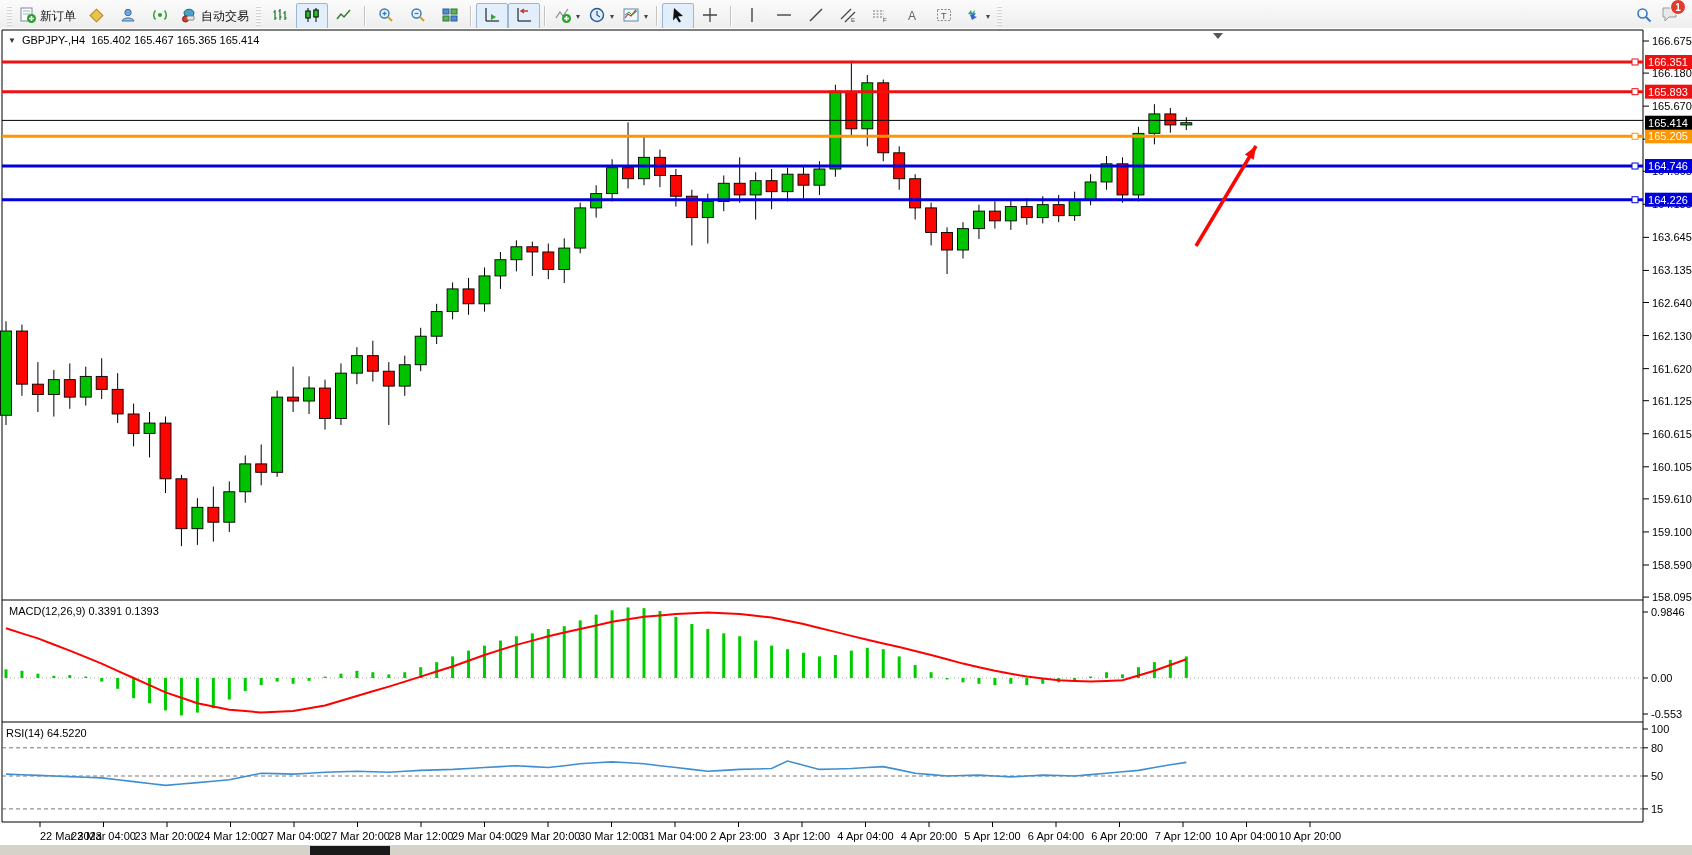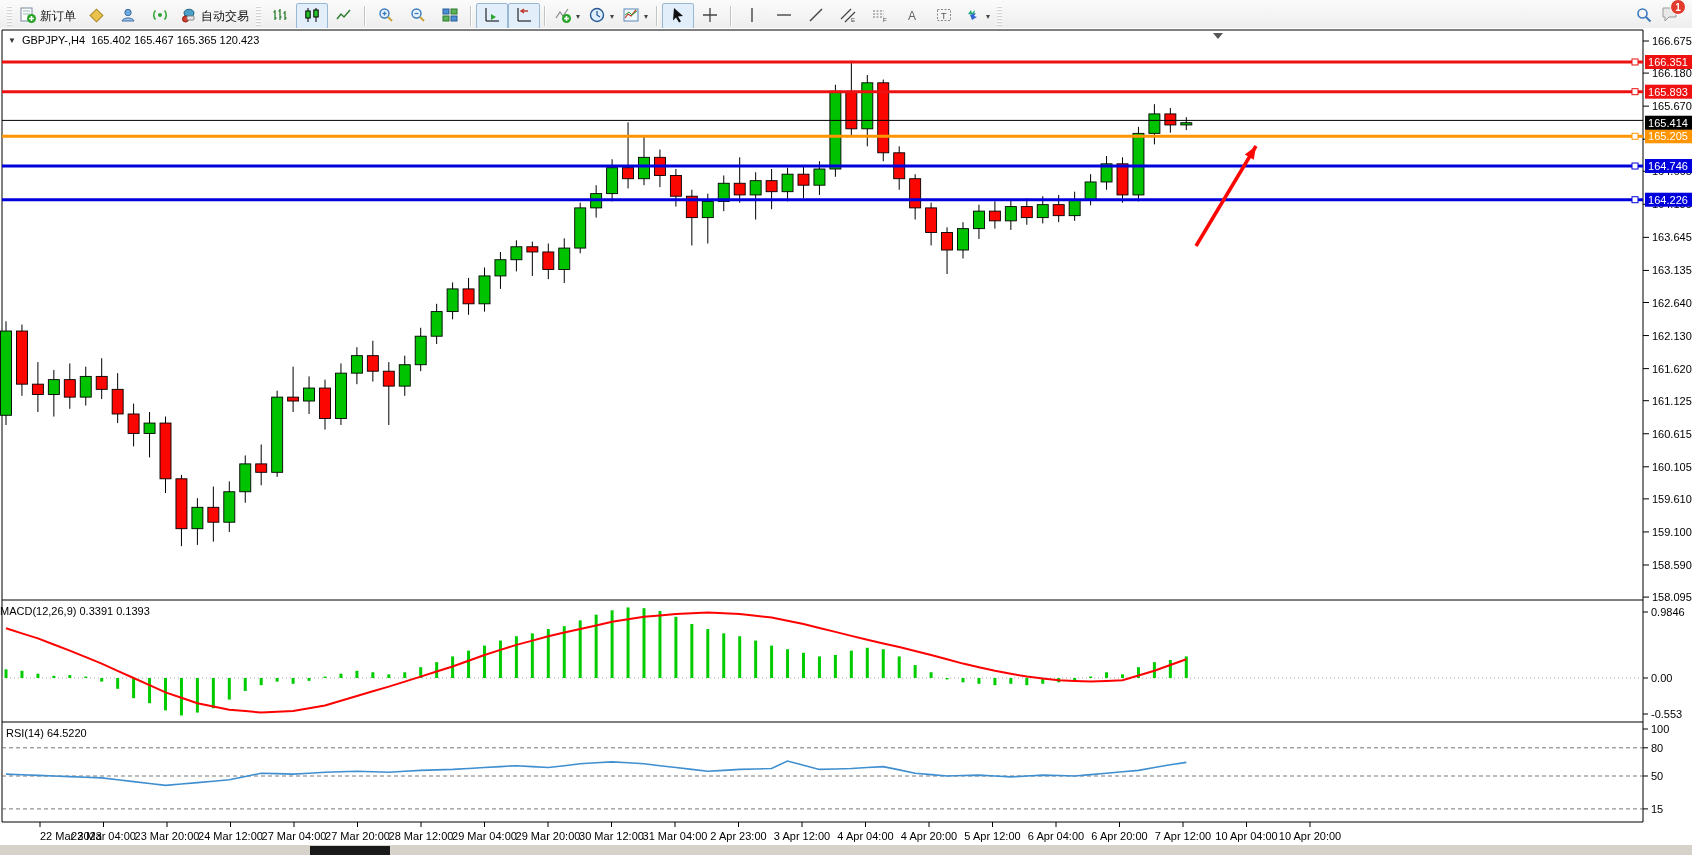--- a/index.html
+++ b/index.html
@@ -633,18 +633,18 @@
           <text font-family="Liberation Sans,sans-serif" font-size="11" fill="#000" x="1246.5" y="812" text-anchor="middle">10 Apr 04:00</text>
           <line x1="1310" y1="794" x2="1310" y2="799" stroke="#000"></line>
           <text font-family="Liberation Sans,sans-serif" font-size="11" fill="#000" x="1310" y="812" text-anchor="middle">10 Apr 20:00</text>
         </g>
         <rect x="0" y="817" width="1692" height="10" fill="#d6d2ca"></rect>
         <rect x="310" y="818" width="80" height="9" fill="#1a1a1a"></rect>
       </svg>
     <div class="overlay" id="title-line">
       <span class="tri">▼</span>
       <span>GBPJPY-,H4</span>
-      <span>165.402 165.467 165.365 120.423</span>
-    </div>
-    <div class="overlay" id="macd-label" style="left:0;top:577px;">MACD(12,26,9) 0.3391 0.1393</div>
+      <span>165.402 165.467 165.365 165.414</span>
+    </div>
+    <div class="overlay" id="macd-label" style="left:9px;top:577px;">MACD(12,26,9) 0.3391 0.1393</div>
     <div class="overlay" id="rsi-label" style="left:6px;top:699px;">RSI(14) 64.5220</div>
   </div>
 </div>
 
 </body></html>

